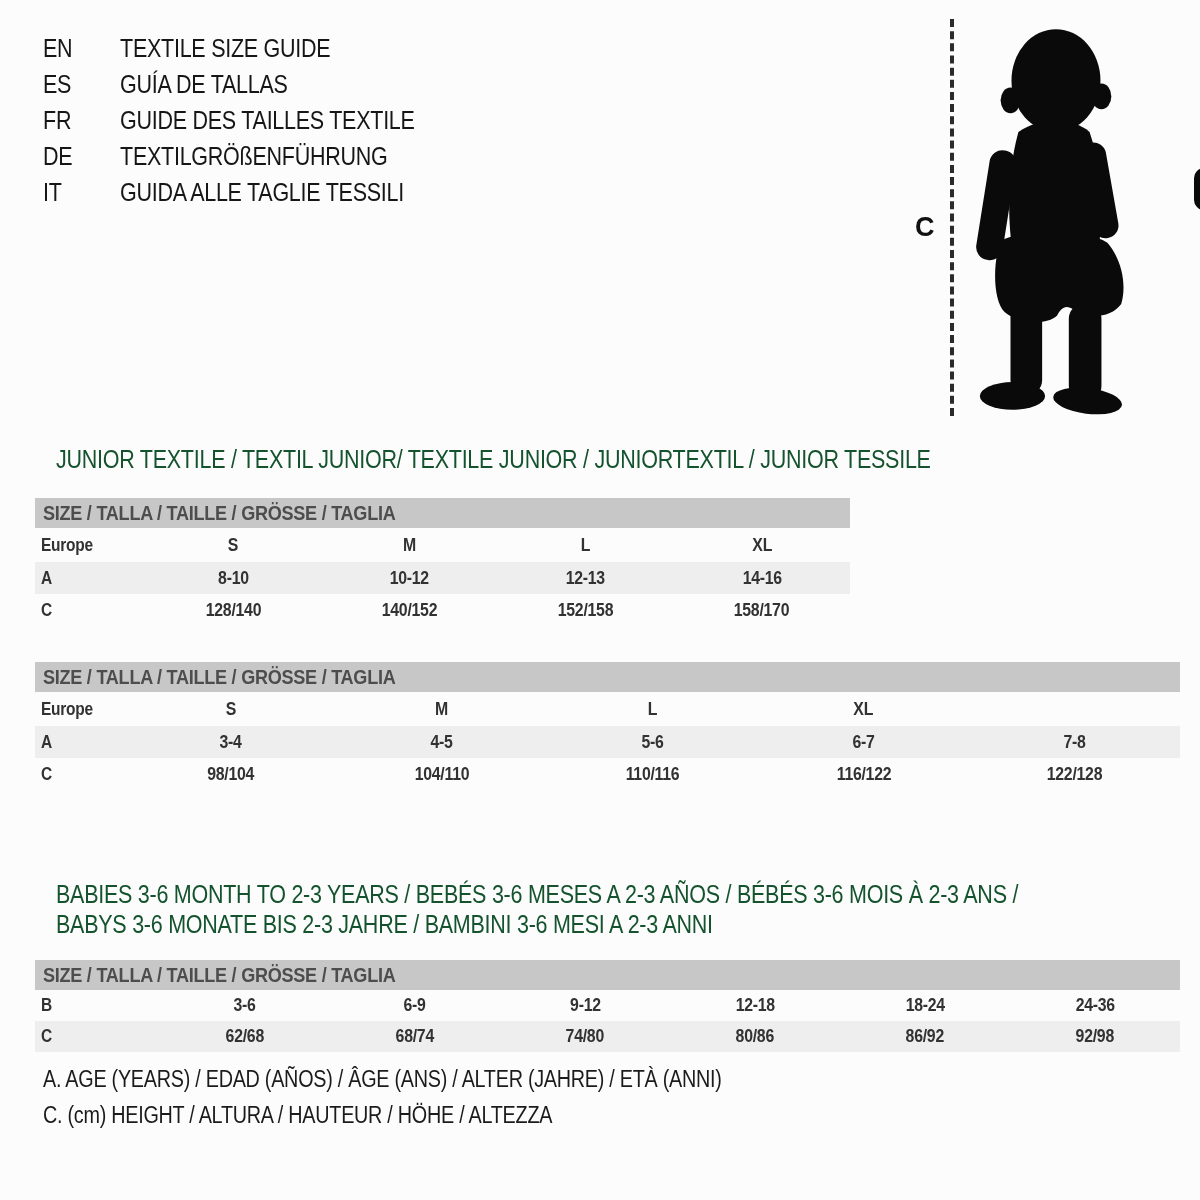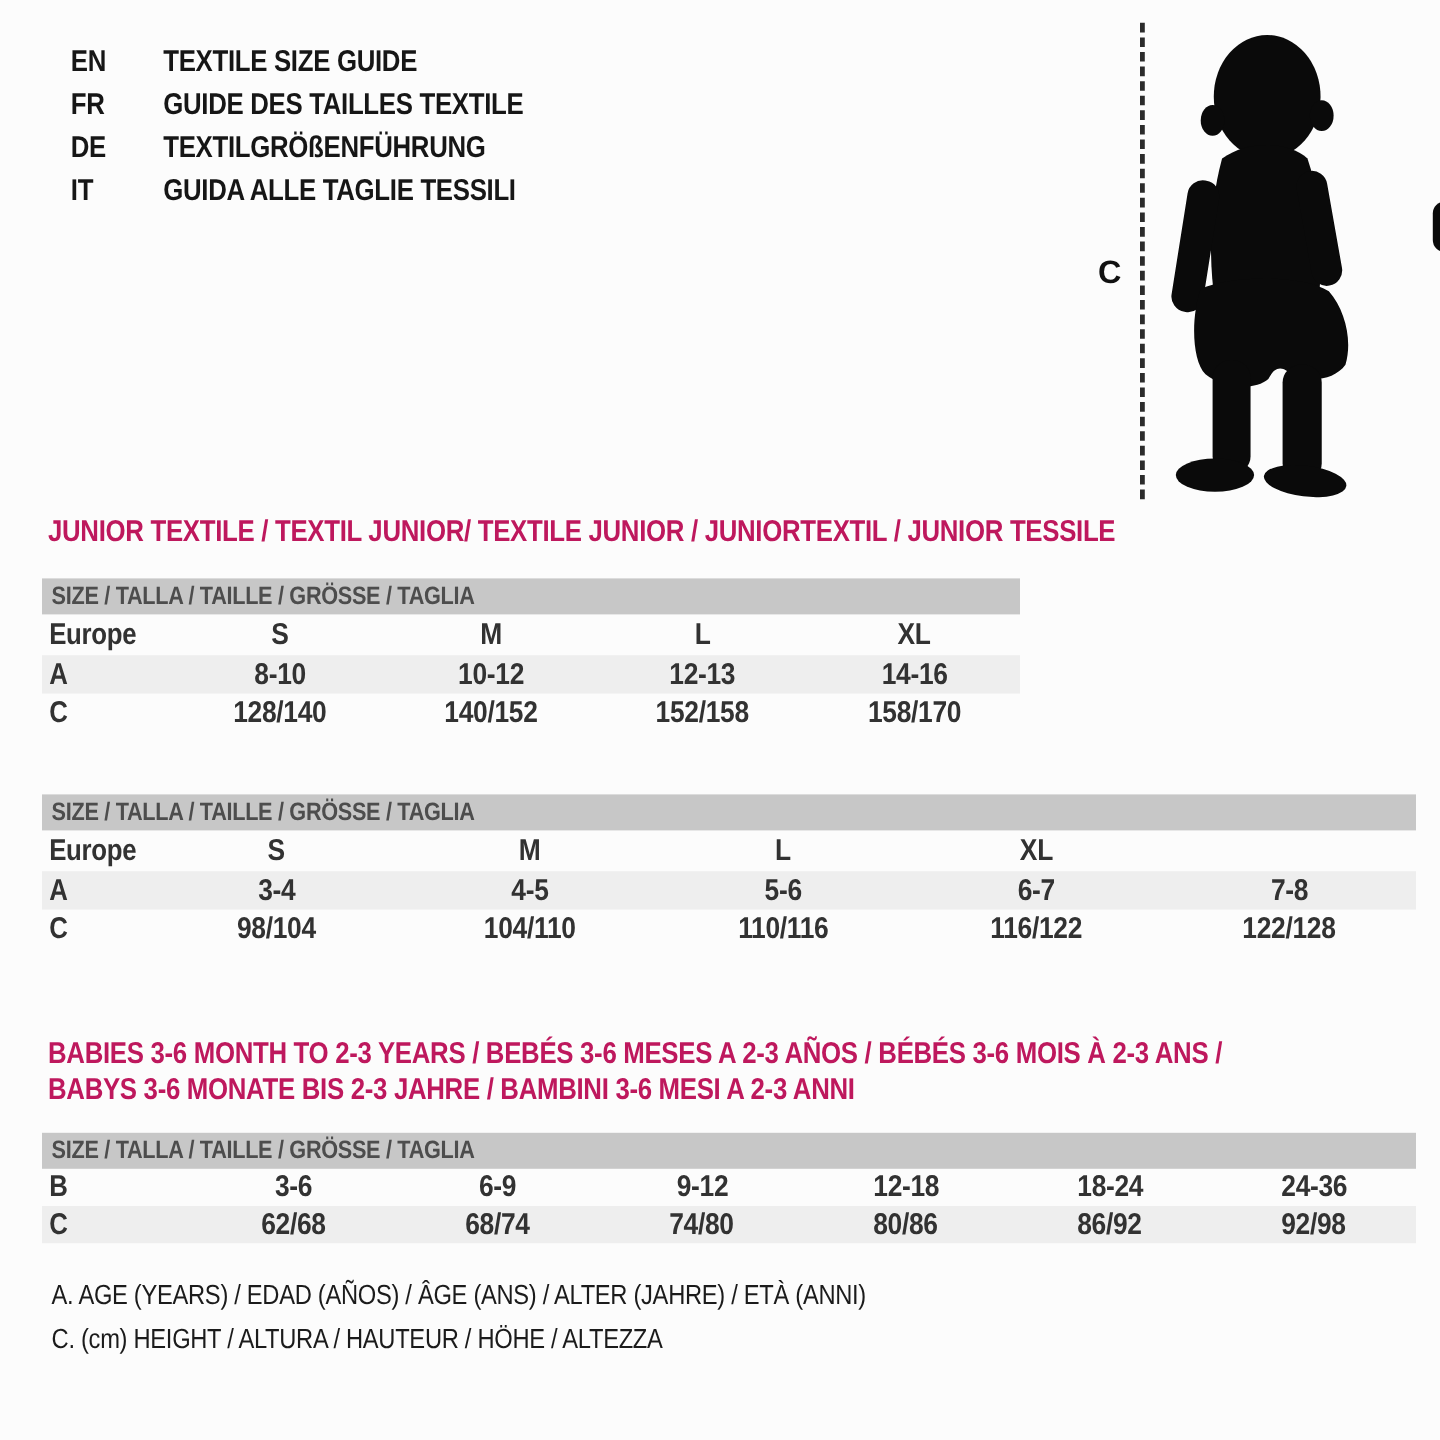--- a/index.html
+++ b/index.html
@@ -6,37 +6,37 @@
   .canvas{
     position:relative;width:1200px;height:1200px;background:#fcfcfc;
     font-family:"Liberation Sans",sans-serif;color:#1a1a1a;overflow:hidden;
   }
   
   .cond{display:inline-block;transform:scaleX(.86);transform-origin:0 50%;letter-spacing:-.3px;white-space:nowrap;}
   .condc{display:inline-block;transform:scaleX(.88);transform-origin:50% 50%;letter-spacing:-.3px;white-space:nowrap;}
 
   
   .lang{position:absolute;left:43px;top:30px;}
-  .lang-row{display:flex;align-items:flex-end;height:36px;font-weight:700;font-size:25px;color:#161616;margin-left:16px;}
+  .lang-row{display:flex;align-items:center;height:36px;font-weight:400;font-size:25px;color:#161616;}
   .lang-code{width:77px;}
 
   
   .figure{position:absolute;left:905px;top:0;width:295px;height:432px;}
   .dash{position:absolute;left:45px;top:19px;height:397px;width:0;border-left:4px dashed #2b2b2b;}
   .c-label{position:absolute;left:10px;top:212px;font-weight:700;font-size:27px;color:#111;}
   .baby{position:absolute;left:62px;top:19px;width:173px;height:397px;}
   .edge-mark{position:absolute;left:1194px;top:168px;width:10px;height:42px;background:#0a0a0a;border-radius:21px 0 0 21px;}
 
   
   .sec{position:absolute;left:35px;}
-  .sec-h{margin:0;font-weight:700;font-size:25px;line-height:26px;color:#be185d;padding-left:5px;}
+  .sec-h{margin:16px;font-weight:400;font-size:25px;line-height:26px;color:#14532d;padding-left:5px;}
   .sec-h.multi{line-height:30px;}
   .sizebar{margin-top:26px;height:30px;background:#c7c7c7;display:flex;align-items:center;
            padding-left:8px;font-weight:700;font-size:21px;color:#4d4d4d;}
-  .row{display:grid;align-items:center;height:32px;font-weight:700;font-size:25px;color:#323232;}
+  .row{display:grid;align-items:center;height:32px;font-weight:700;font-size:18px;color:#323232;}
   .row.tall{height:34px;}
   .row.shaded{background:#eeeeee;}
   .row .lab{padding-left:6px;text-align:left;}
   .row .cell{text-align:center;}
   #junior{top:430px;width:815px;}
   #junior .row{grid-template-columns:110px repeat(4,1fr);}
   #children{top:636px;width:1145px;}
   #children .row{grid-template-columns:90px repeat(5,1fr);}
   #babies{top:863px;width:1145px;}
   #babies .sizebar{margin-top:21px;}
@@ -50,20 +50,24 @@
 </style>
 </head>
 <body>
 
 <div class="canvas">
 
   <header class="lang">
     <div class="lang-row">
       <span class="lang-code"><span class="cond">EN</span></span>
       <span class="lang-title"><span class="cond">TEXTILE SIZE GUIDE</span></span>
+    </div>
+    <div class="lang-row">
+      <span class="lang-code"><span class="cond">ES</span></span>
+      <span class="lang-title"><span class="cond">GUÍA DE TALLAS</span></span>
     </div>
     <div class="lang-row">
       <span class="lang-code"><span class="cond">FR</span></span>
       <span class="lang-title"><span class="cond">GUIDE DES TAILLES TEXTILE</span></span>
     </div>
     <div class="lang-row">
       <span class="lang-code"><span class="cond">DE</span></span>
       <span class="lang-title"><span class="cond">TEXTILGRÖßENFÜHRUNG</span></span>
     </div>
     <div class="lang-row">

